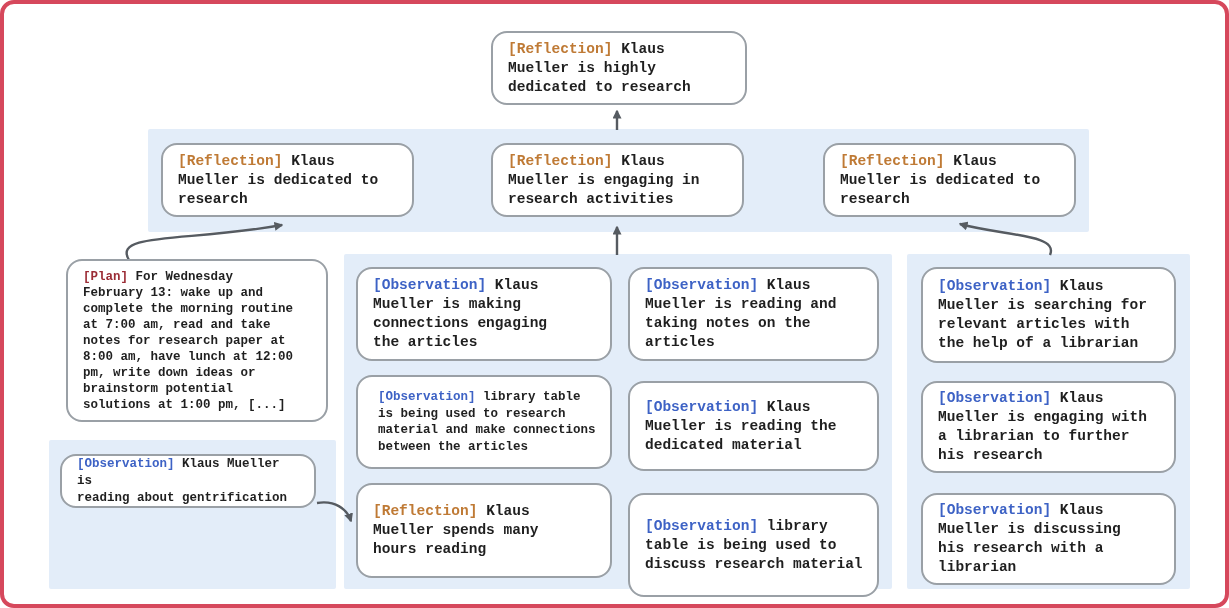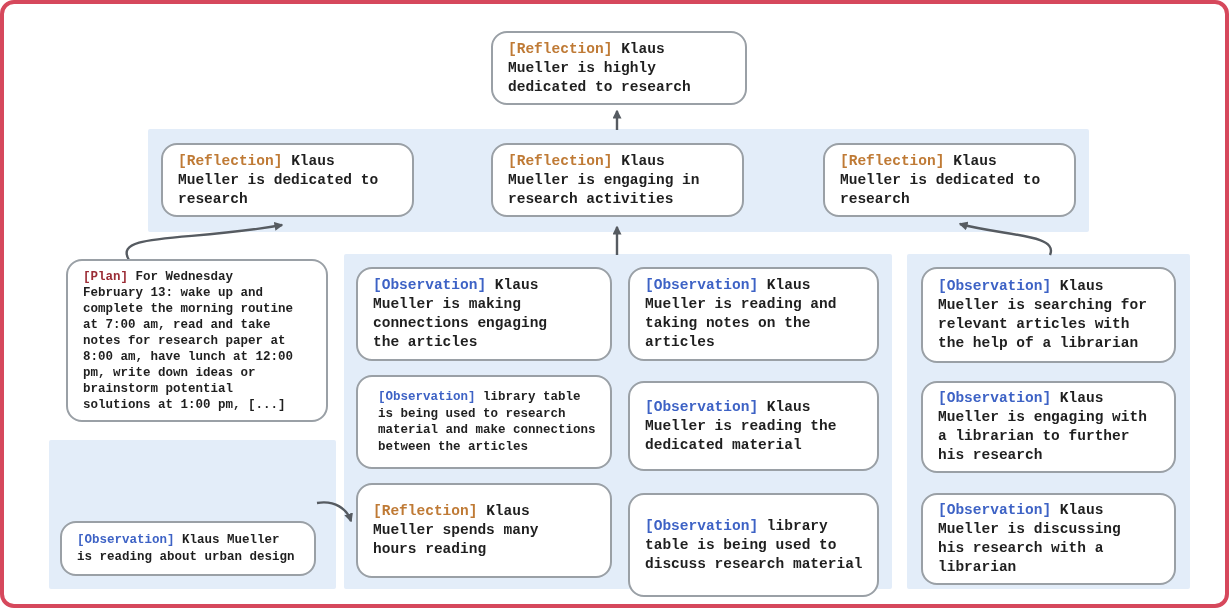--- a/index.html
+++ b/index.html
@@ -105,23 +105,23 @@
 February 13: wake up and
 complete the morning routine
 at 7:00 am, read and take
 notes for research paper at
 8:00 am, have lunch at 12:00
 pm, write down ideas or
 brainstorm potential
 solutions at 1:00 pm, [...]</span></div>
   </div>
 
-  <div class="node small" style="left:56px;top:517px;width:256px;height:55px">
-    <div class="txt"><span class="tag-observation">[Observation]</span> <span>Klaus Mueller
-is reading about urban design</span></div>
+  <div class="node small" style="left:56px;top:450px;width:256px;height:54px">
+    <div class="txt"><span class="tag-observation">[Observation]</span> <span>Klaus Mueller is
+reading about gentrification</span></div>
   </div>
 
   <div class="node large" style="left:352px;top:263px;width:256px;height:94px">
     <div class="txt"><span class="tag-observation">[Observation]</span> <span>Klaus
 Mueller is making
 connections engaging
 the articles</span></div>
   </div>
   <div class="node tiny" style="left:352px;top:371px;width:256px;height:94px">
     <div class="txt"><span class="tag-observation">[Observation]</span> <span>library table

